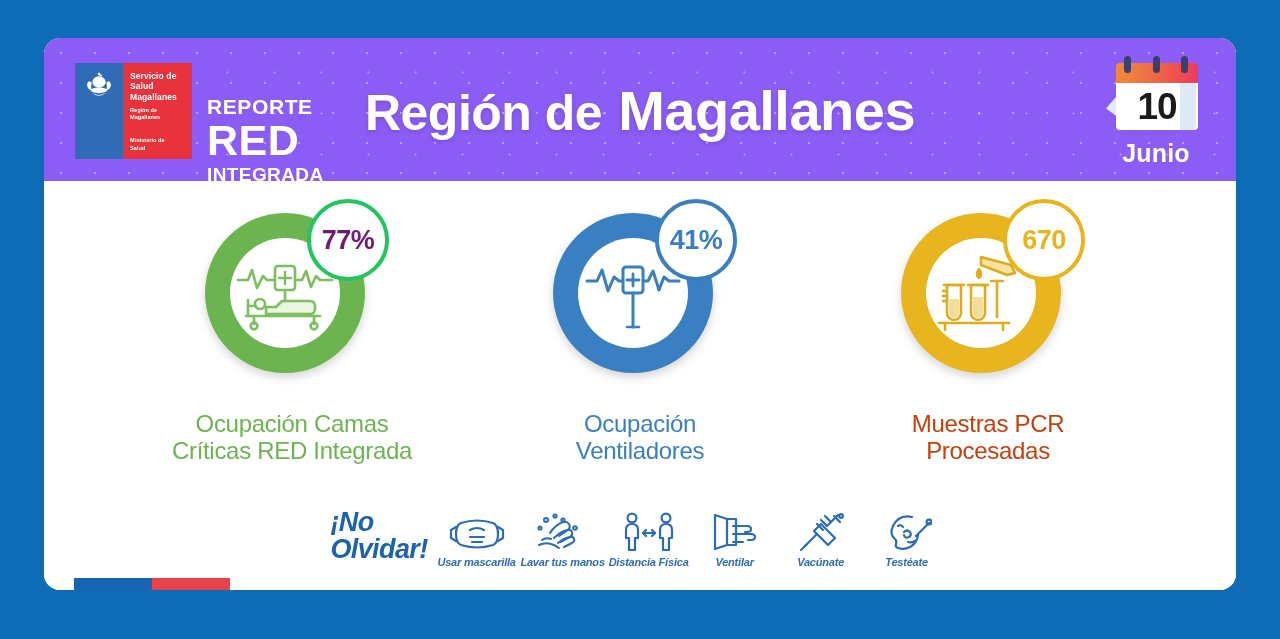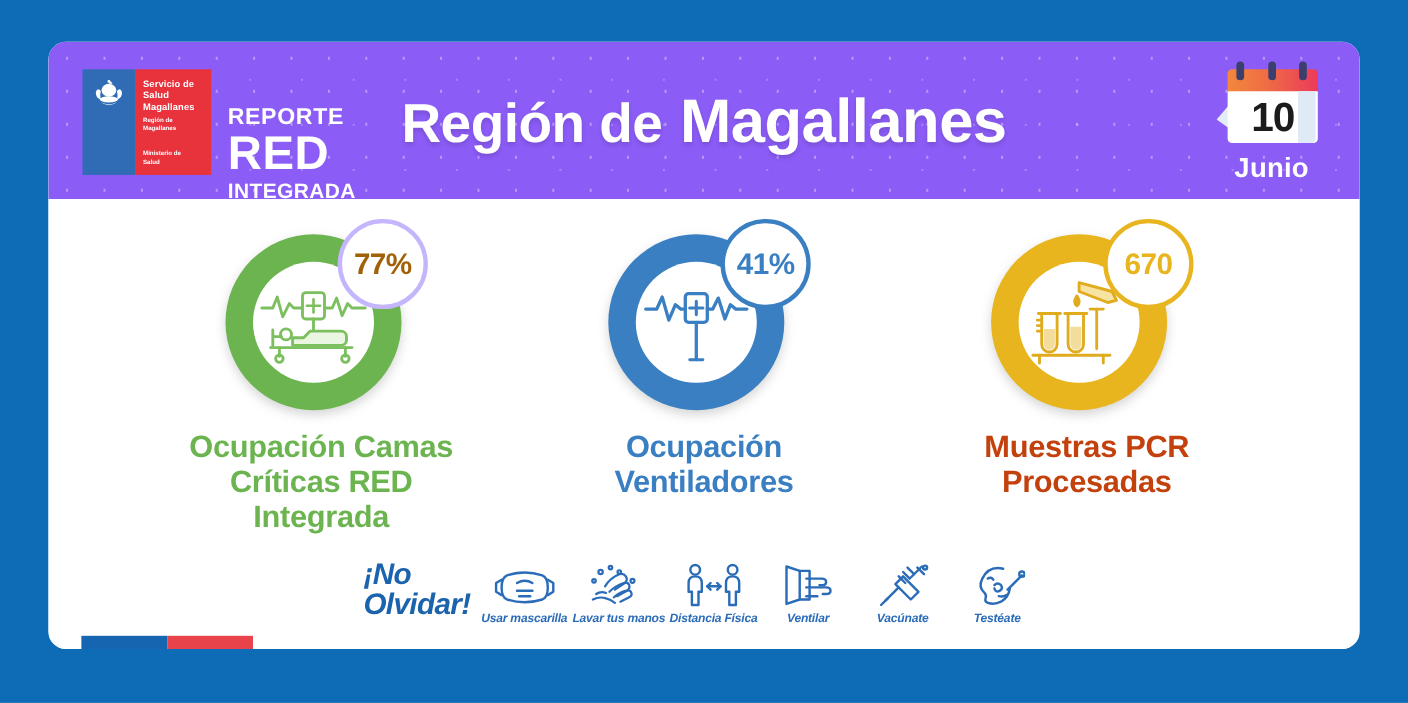--- a/index.html
+++ b/index.html
@@ -300,30 +300,30 @@
     background: #ffffff;
     display: flex;
     align-items: center;
     justify-content: center;
     z-index: 4;
     font-size: 27px;
     font-weight: bold;
     letter-spacing: -.5px;
   }
   .metric-label {
-    margin-top: 12px;
-    font-size: 28px;
-    font-weight: bold;
+    margin-top: 32px;
+    font-size: 24px;
+    font-weight: normal;
     line-height: 1.14;
     letter-spacing: -.3px;
   }
 
   
   .green .donut { background: #6cb450; }
-  .green .badge { border: 4px solid #c4b5fd; color: #a16207; }
+  .green .badge { border: 4px solid #22c55e; color: #701a75; }
   .green .metric-label { color: #6cb450; }
 
   .blue .donut { background: #3a7fc2; }
   .blue .badge { border: 4px solid #3a7fc2; color: #3a7fc2; }
   .blue .metric-label { color: #3a7fc2; }
 
   .gold .donut { background: #e8b51e; }
   .gold .badge { border: 4px solid #e8b51e; color: #e8b51e; }
   .gold .metric-label { color: #c2410c; }
 

